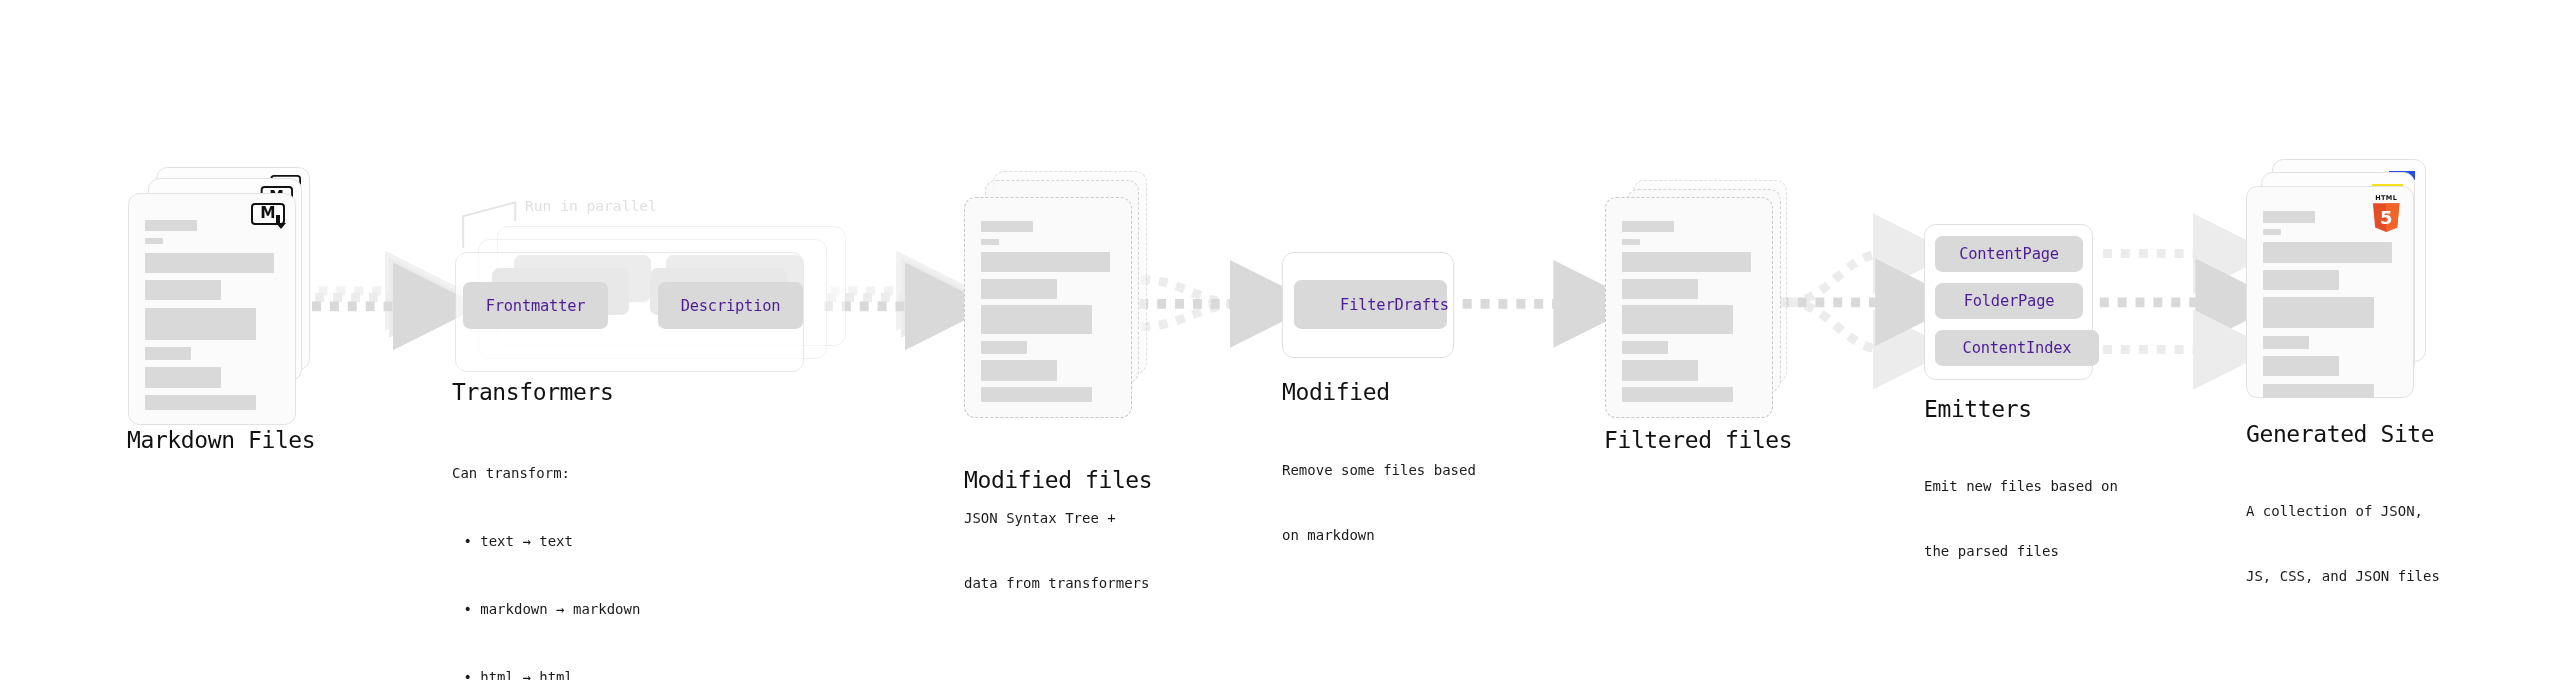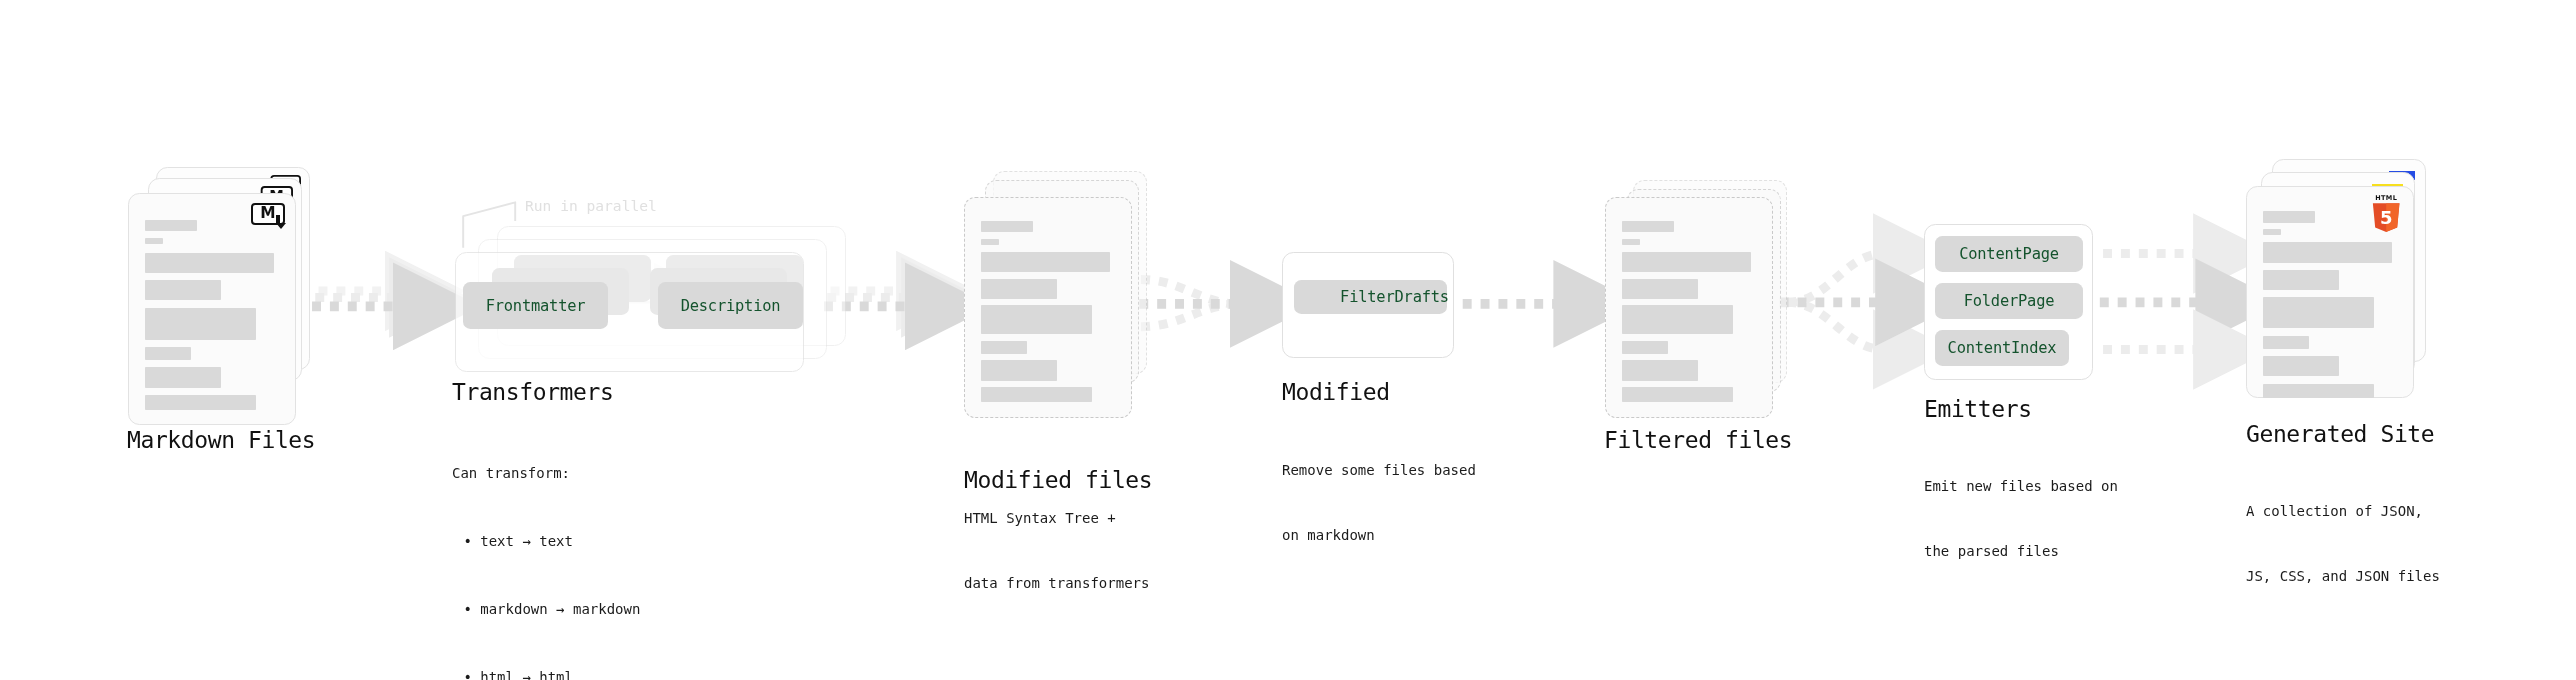--- a/index.html
+++ b/index.html
@@ -111,21 +111,21 @@
     background: #ffffff;
   }
   .procbox.ghost { background: #ffffff; opacity: .45; }
   .chip {
     position: absolute;
     background: #d9d9d9;
     border-radius: 7.3px;
     display: flex; align-items: center; justify-content: center;
     font-family: "DejaVu Sans Mono", "Liberation Mono", monospace;
     font-size: 15.4px;
-    color: #14532d;
+    color: #4c1d95;
     letter-spacing: -0.2px;
     white-space: nowrap;
   }
   .chip.ghost { background: #e8e8e8; color: transparent; }
   .chip.ghost2 { background: #ececec; color: transparent; }
 
   
   .caption-title {
     position: absolute;
     font-family: "DejaVu Sans Mono", "Liberation Mono", monospace;
@@ -314,28 +314,28 @@
         <div class="doc-line" style="width:80%;height:29px;margin-top:6.5px;"></div>
         <div class="doc-line" style="width:33%;height:13px;margin-top:6.5px;"></div>
         <div class="doc-line" style="width:55%;height:20.3px;margin-top:6.5px;"></div>
         <div class="doc-line" style="width:80%;height:14.6px;margin-top:6.5px;"></div>
       </div>
     </div>
 
     <div class="caption-title" style="left:964px; top:427px;margin-top:40px;">Modified files</div>
 
     <div class="caption-sub" style="left:964px; top:465px;">
-      <div>HTML Syntax Tree +</div>
+      <div>JSON Syntax Tree +</div>
       <div>data from transformers</div>
     </div>
   </div>
 
   <div class="node">
     <div class="procbox" style="left:1282px; top:252px; width:172px; height:106px;"></div>
-    <div class="chip" style="left:1294px; top:280px; width:153px; height:34px;padding-left:48px;">FilterDrafts</div>
+    <div class="chip" style="left:1294px; top:280px; width:153px; height:49px;padding-left:48px;">FilterDrafts</div>
 
     <div class="caption-title" style="left:1282px; top:379px;">Modified</div>
 
     <div class="caption-sub" style="left:1282px; top:417px;">
       <div>Remove some files based</div>
       <div>on markdown</div>
     </div>
   </div>
 
   <div class="node">
@@ -356,21 +356,21 @@
     </div>
 
     <div class="caption-title" style="left:1604px; top:427px;">Filtered files</div>
   </div>
 
   <div class="node">
     <div class="procbox" style="left:1924px; top:224px; width:169px; height:156px;"></div>
 
     <div class="chip" style="left:1935px; top:236px; width:148px; height:36px;">ContentPage</div>
     <div class="chip" style="left:1935px; top:283px; width:148px; height:36px;">FolderPage</div>
-    <div class="chip" style="left:1935px; top:330px; width:134px; height:36px;">ContentIndex</div>
+    <div class="chip" style="left:1935px; top:330px; width:164px; height:36px;">ContentIndex</div>
 
     <div class="caption-title" style="left:1924px; top:396px;">Emitters</div>
 
     <div class="caption-sub" style="left:1924px; top:433px;">
       <div>Emit new files based on</div>
       <div>the parsed files</div>
     </div>
   </div>
 
   <div class="node">

